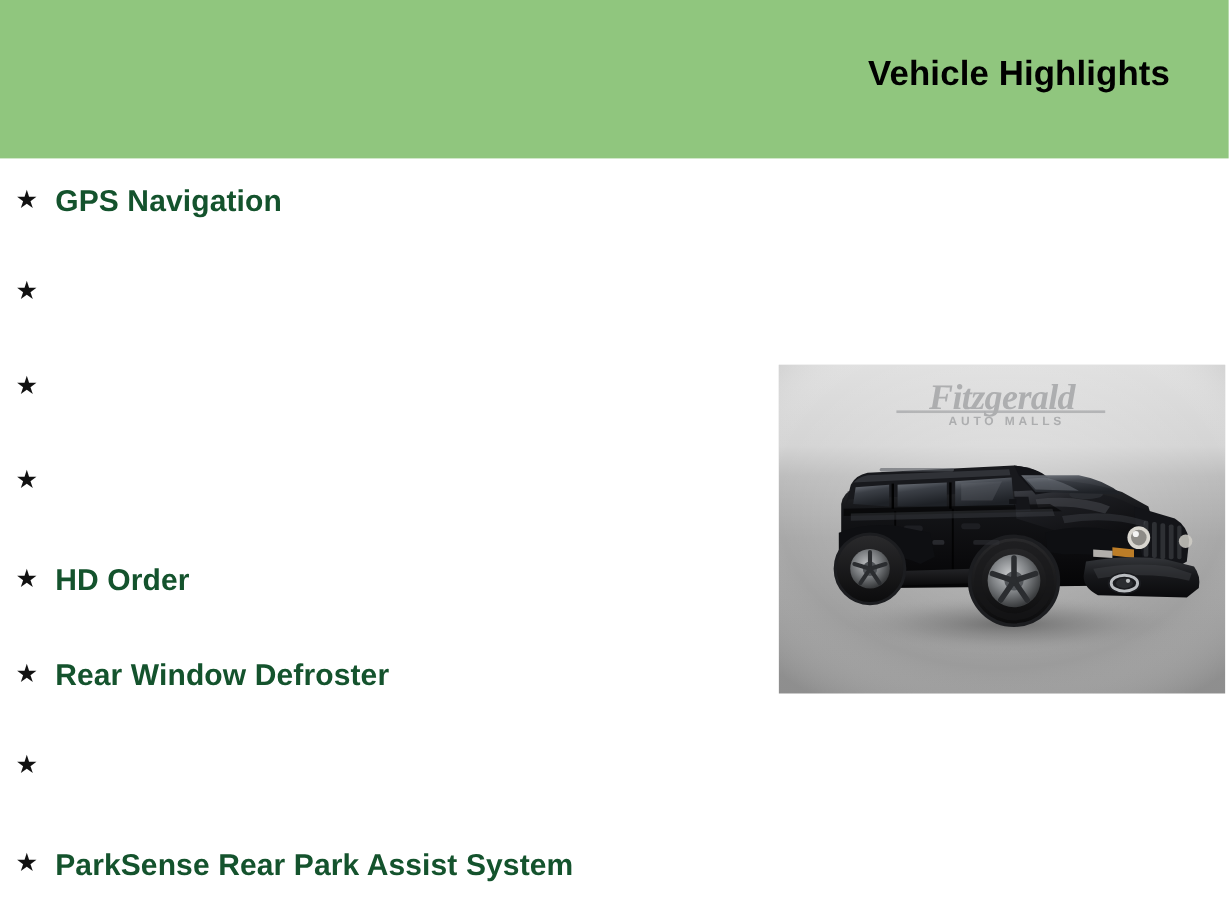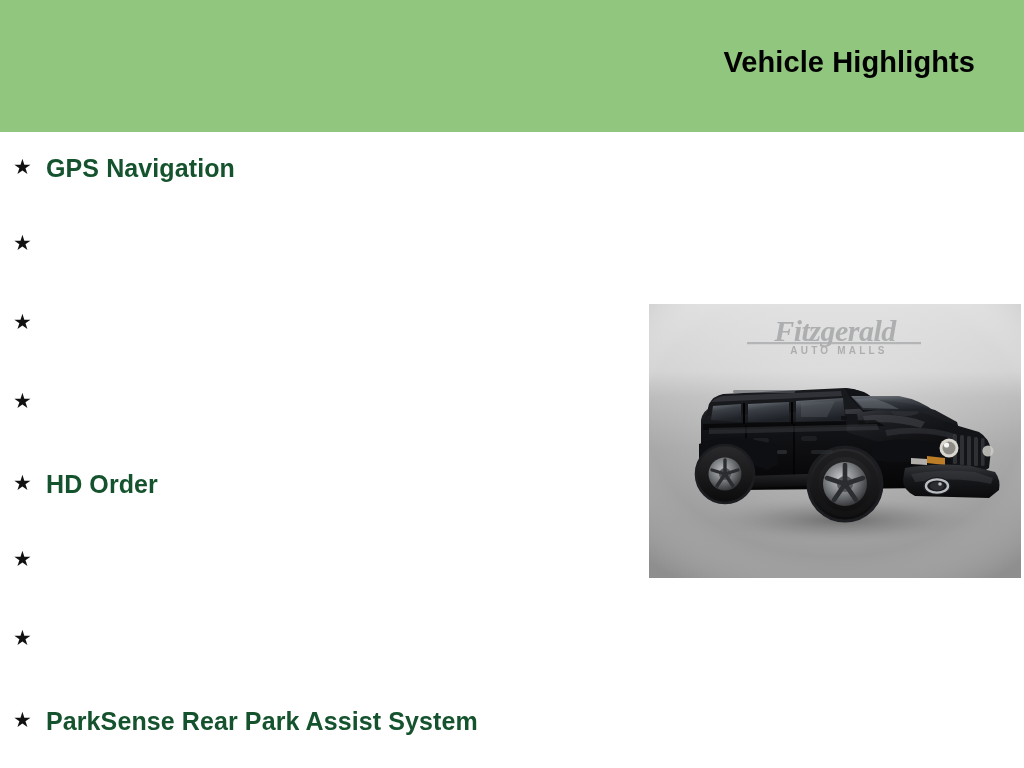--- a/index.html
+++ b/index.html
@@ -115,20 +115,21 @@
   </li>
   <li class="highlight-item">
     <span class="bullet-star">★</span>
   </li>
   <li class="highlight-item">
     <span class="bullet-star">★</span>
     <span class="highlight-label">HD Order</span>
   </li>
   <li class="highlight-item">
     <span class="bullet-star">★</span>
+    <span class="highlight-label">Rear Window Defroster</span>
   </li>
   <li class="highlight-item">
     <span class="bullet-star">★</span>
   </li>
   <li class="highlight-item">
     <span class="bullet-star">★</span>
     <span class="highlight-label">ParkSense Rear Park Assist System</span>
   </li>
 </ul>
 

